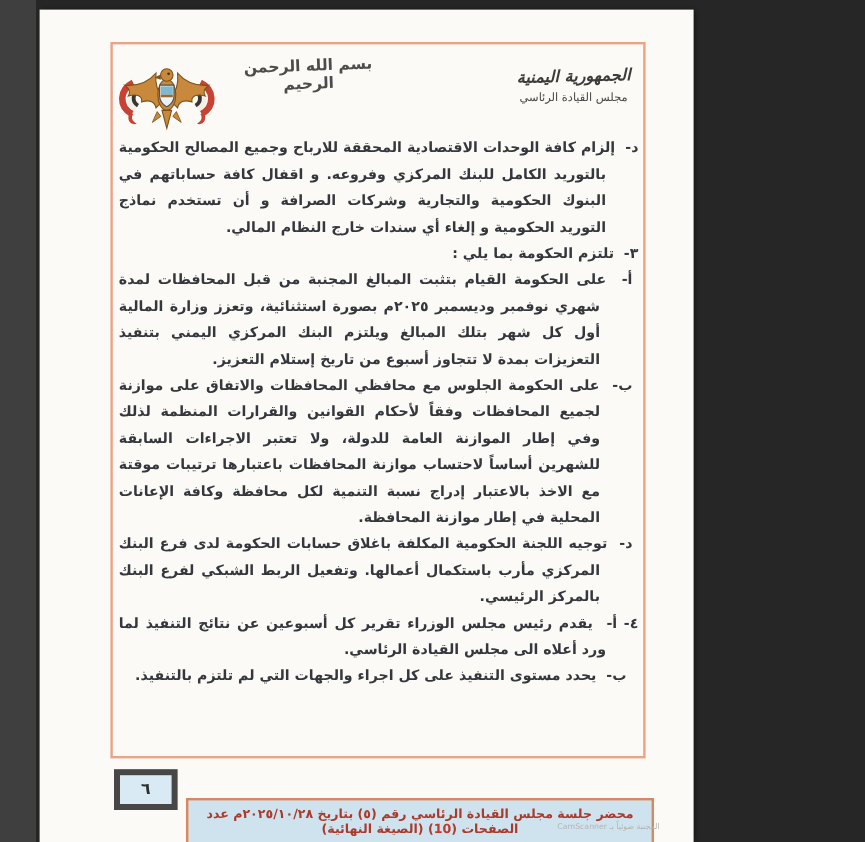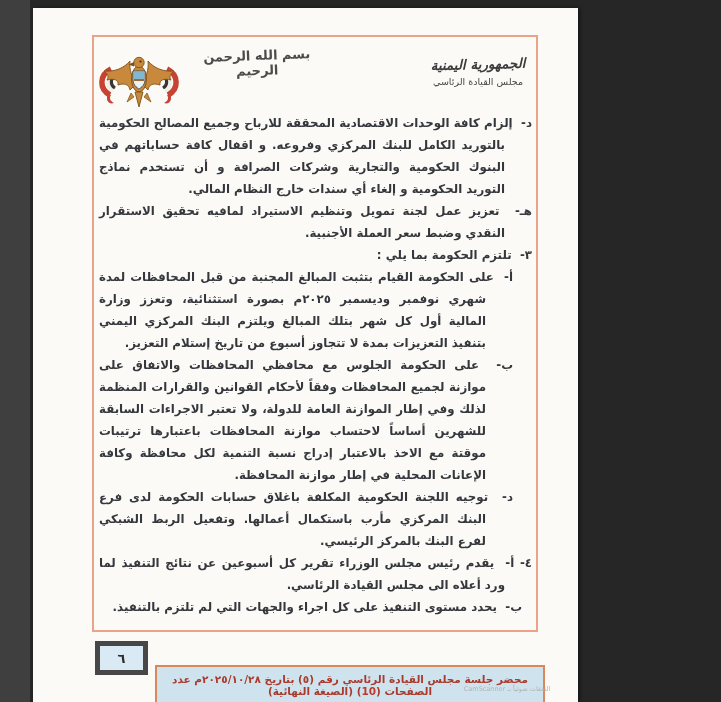--- a/index.html
+++ b/index.html
@@ -21,21 +21,21 @@
   .bismillah{position:absolute;left:148px;top:40px;width:152px;text-align:center;
         direction:rtl;font-size:13px;color:#4c4c4c;transform:rotate(-2deg);
         font-weight:600;letter-spacing:-.3px;}
   .hdr-right{position:absolute;left:386px;top:48px;width:118px;text-align:center;direction:rtl;color:#3c3c3c;}
   .hdr-right .republic{font-size:13.5px;font-weight:700;font-style:italic;transform:rotate(-1.5deg);letter-spacing:-.4px;}
   .hdr-right .council{font-size:9.5px;margin-top:4px;font-weight:400;color:#474747;}
   
   .body-text{position:absolute;left:66px;top:104px;width:433px;direction:rtl;
         font-size:11.8px;line-height:22px;color:var(--ink);font-weight:600;}
   .item{text-align:justify;padding-right:27px;text-indent:-27px;}
-  .item.sub{margin-right:19px;}
+  .item.sub{margin-right:5px;}
   .item.sub4{margin-right:10px;}
   
   .footer-box{position:absolute;left:122px;top:657px;width:390px;height:40px;
         background:var(--footer-bg);border:2px solid var(--footer-border);
         display:flex;align-items:center;justify-content:flex-start;}
   .footer-note{direction:rtl;font-size:10.5px;font-weight:700;color:var(--footer-text);
         text-align:center;padding:0 6px;}
   .footer-note .pages{font-weight:700;color:#c0392b;}
   .pagenum-box{position:absolute;left:62px;top:633px;width:53px;height:34px;
         background:var(--pagebox-bg);border:5px solid var(--pagebox-border);
@@ -86,32 +86,31 @@
 
   <div class="bismillah">بسم الله الرحمن الرحيم</div>
 
   <div class="hdr-right">
     <div class="republic">الجمهورية اليمنية</div>
     <div class="council">مجلس القيادة الرئاسي</div>
   </div>
 
   <div class="body-text">
       <div class="item">د-&nbsp; إلزام كافة الوحدات الاقتصادية المحققة للارباح وجميع المصالح الحكومية بالتوريد الكامل للبنك المركزي وفروعه. و اقفال كافة حساباتهم في البنوك الحكومية والتجارية وشركات الصرافة و أن تستخدم نماذج التوريد الحكومية و إلغاء أي سندات خارج النظام المالي.</div>
-      <div class="item">هـ-&nbsp; تعزيز عمل لجنة تمويل وتنظيم الاستيراد لمافيه تحقيق الاستقرار النقدي وضبط سعر العملة الأجنبية.</div>
       <div class="item">٣-&nbsp; تلتزم الحكومة بما يلي :</div>
       <div class="item sub">أ-&nbsp; على الحكومة القيام بتثبت المبالغ المجنبة من قبل المحافظات لمدة شهري نوفمبر وديسمبر ٢٠٢٥م بصورة استثنائية، وتعزز وزارة المالية أول كل شهر بتلك المبالغ ويلتزم البنك المركزي اليمني بتنفيذ التعزيزات بمدة لا تتجاوز أسبوع من تاريخ إستلام التعزيز.</div>
       <div class="item sub">ب-&nbsp; على الحكومة الجلوس مع محافظي المحافظات والاتفاق على موازنة لجميع المحافظات وفقاً لأحكام القوانين والقرارات المنظمة لذلك وفي إطار الموازنة العامة للدولة، ولا تعتبر الاجراءات السابقة للشهرين أساساً لاحتساب موازنة المحافظات باعتبارها ترتيبات موقتة مع الاخذ بالاعتبار إدراج نسبة التنمية لكل محافظة وكافة الإعانات المحلية في إطار موازنة المحافظة.</div>
       <div class="item sub">د-&nbsp; توجيه اللجنة الحكومية المكلفة باغلاق حسابات الحكومة لدى فرع البنك المركزي مأرب باستكمال أعمالها. وتفعيل الربط الشبكي لفرع البنك بالمركز الرئيسي.</div>
       <div class="item">٤- أ-&nbsp; يقدم رئيس مجلس الوزراء تقرير كل أسبوعين عن نتائج التنفيذ لما ورد أعلاه الى مجلس القيادة الرئاسي.</div>
       <div class="item sub4">ب-&nbsp; يحدد مستوى التنفيذ على كل اجراء والجهات التي لم تلتزم بالتنفيذ.</div>
     </div>
 
   <div class="pagenum-box">
     <span class="pagenum">٦</span>
   </div>
 
   <div class="footer-box">
     <div class="footer-note"><span>محضر جلسة مجلس القيادة الرئاسي رقم (٥) بتاريخ ٢٠٢٥/١٠/٢٨م عدد الصفحات (</span><span class="pages">10</span><span>) (الصيغة النهائية)</span></div>
   </div>
 
-  <div class="watermark">النفقات ضوئياً بـ CamScanner</div>
+  <div class="watermark">المجنبة ضوئياً بـ CamScanner</div>
 
 </div>
 
 </body></html>

